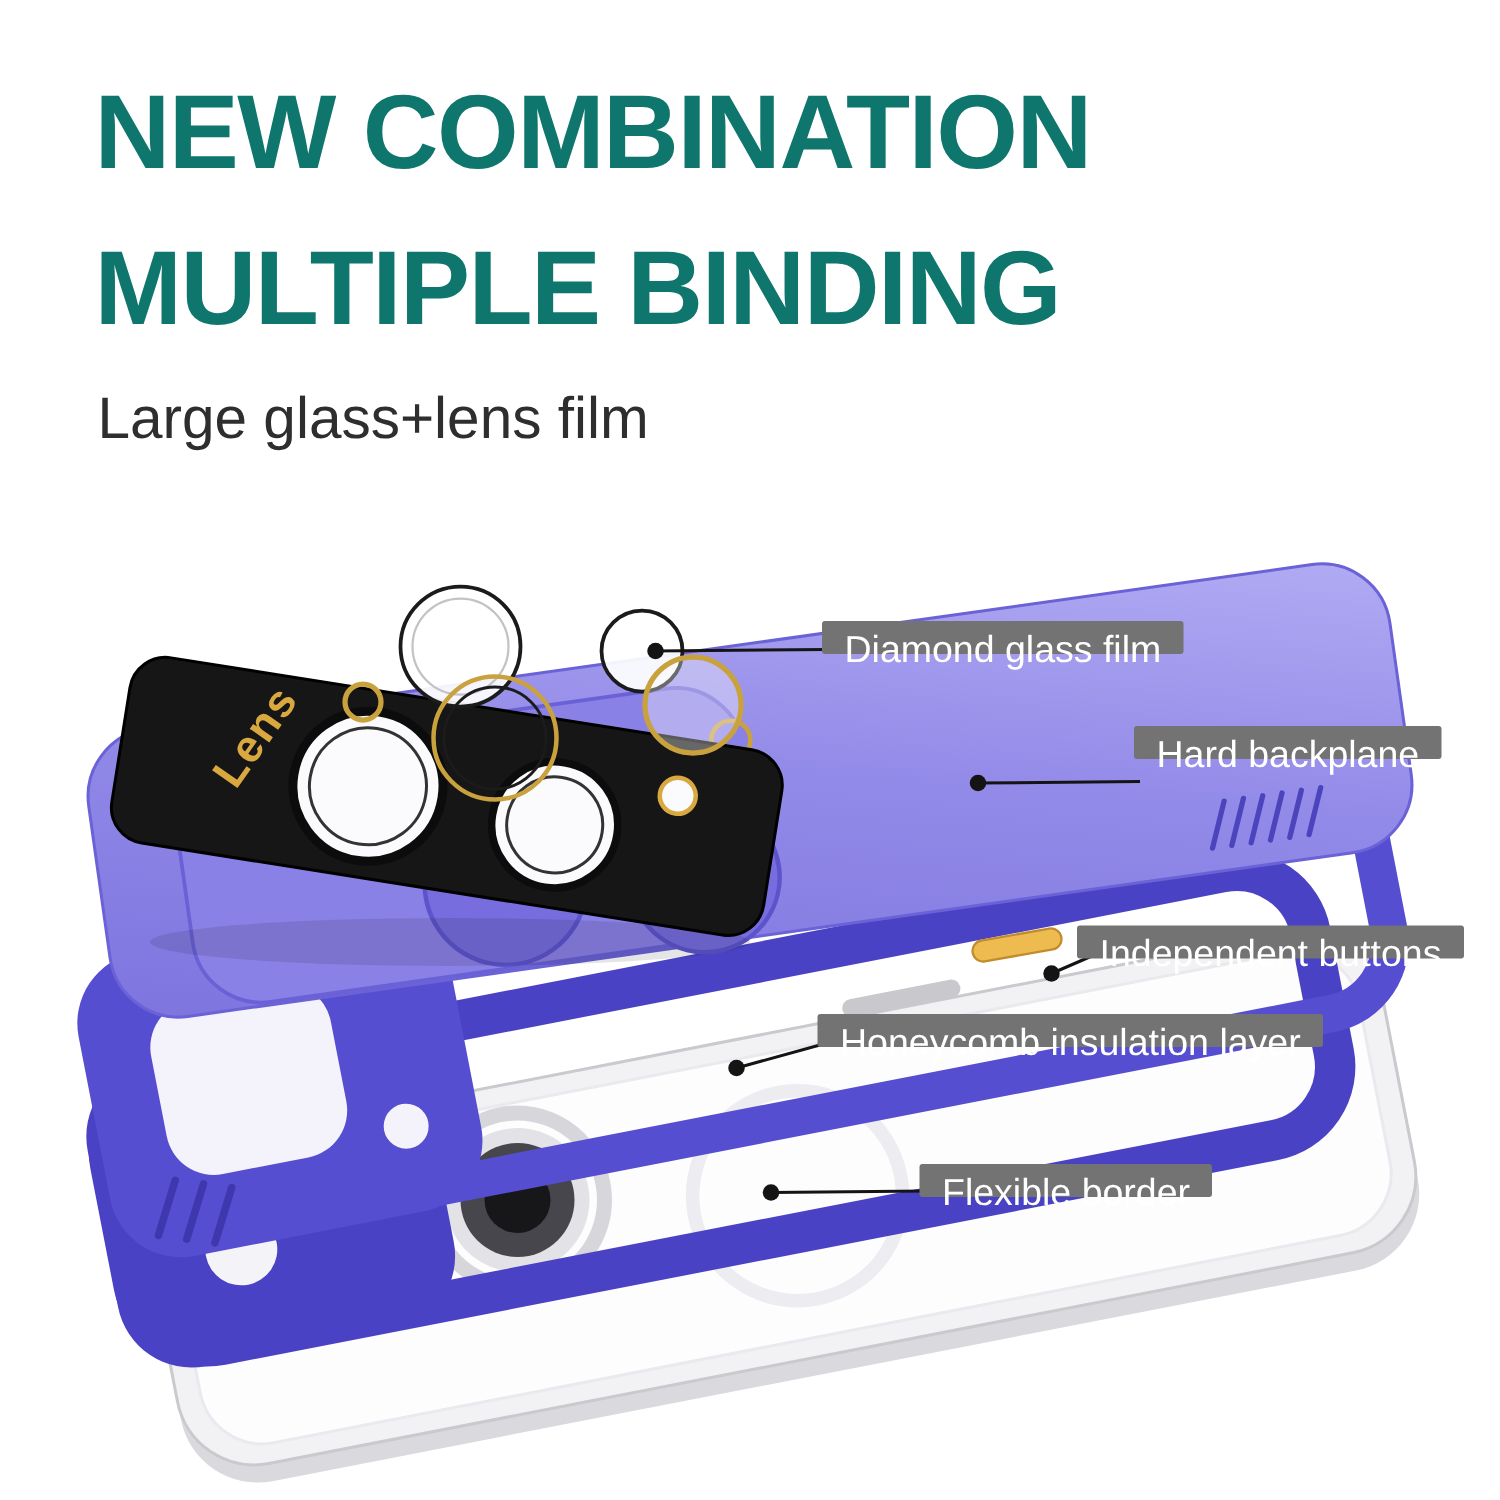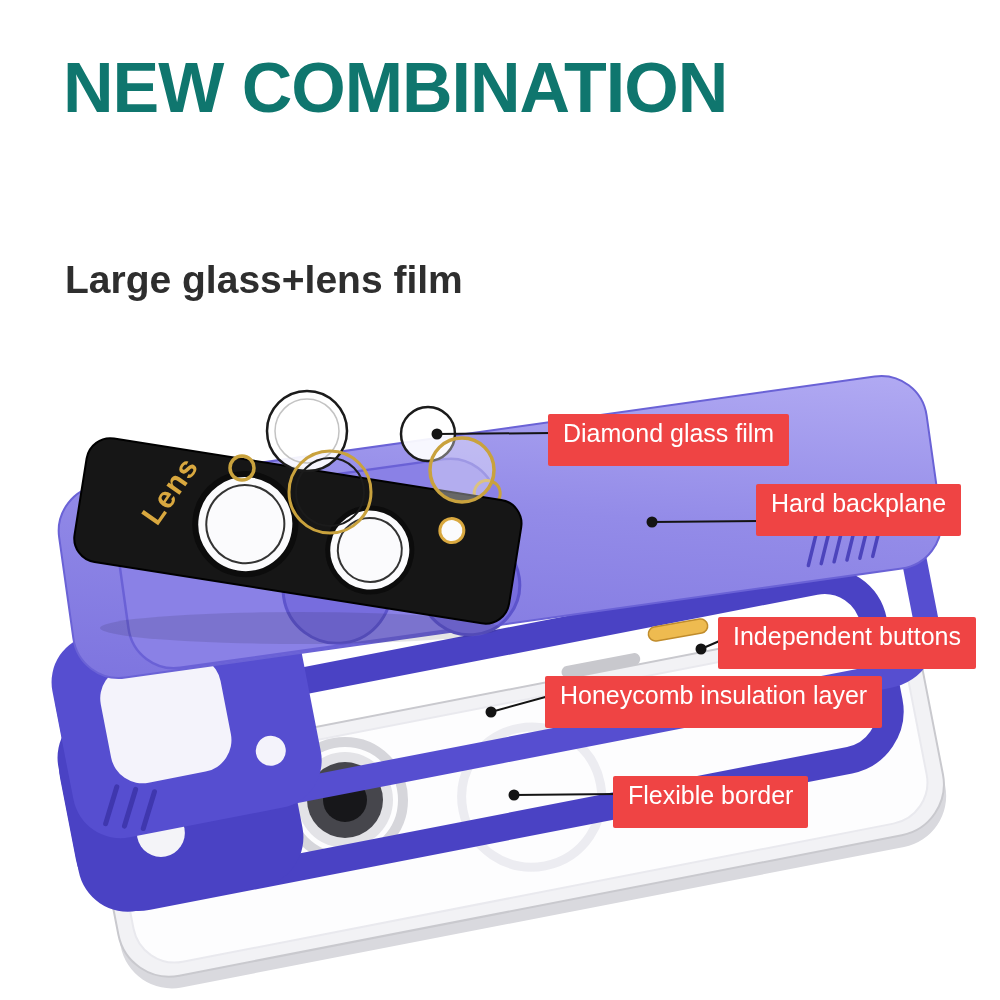--- a/index.html
+++ b/index.html
@@ -24,31 +24,31 @@
     line-height: 104px;
     white-space: nowrap;
   }
   .heading span { display: block; }
   .subheading {
     position: absolute;
     left: 65px;
     top: 252px;
     color: #2e2e2e;
     font-size: 39px;
-    font-weight: 700;
+    font-weight: 400;
     line-height: 55px;
     white-space: nowrap;
   }
   .subheading span { display: block; }
   .callout {
     position: absolute;
-    height: 52px;
+    height: 22px;
     line-height: 38px;
     padding: 0 15px;
-    background: #ef4444;
+    background: #737373;
     color: #ffffff;
     font-size: 25px;
     font-weight: 500;
     white-space: nowrap;
     border-radius: 2px;
   }
   #c1 { left: 548px; top: 414px; }
   #c2 { left: 756px; top: 484px; }
   #c3 { left: 718px; top: 617px; }
   #c4 { left: 545px; top: 676px; }
@@ -156,20 +156,21 @@
       <circle cx="437" cy="434" r="5.5"></circle>
       <circle cx="652" cy="522" r="5.5"></circle>
       <circle cx="701" cy="649" r="5.5"></circle>
       <circle cx="491" cy="712" r="5.5"></circle>
       <circle cx="514" cy="795" r="5.5"></circle>
     </g>
   </svg>
 
   <h1 class="heading">
     <span>NEW COMBINATION</span>
+    <span>MULTIPLE BINDING</span>
   </h1>
 
   <div class="subheading">
     <span>Large glass+lens film</span>
   </div>
 
   <div class="callout" id="c1">Diamond glass film</div>
   <div class="callout" id="c2">Hard backplane</div>
   <div class="callout" id="c3">Independent buttons</div>
   <div class="callout" id="c5">Flexible border</div>

